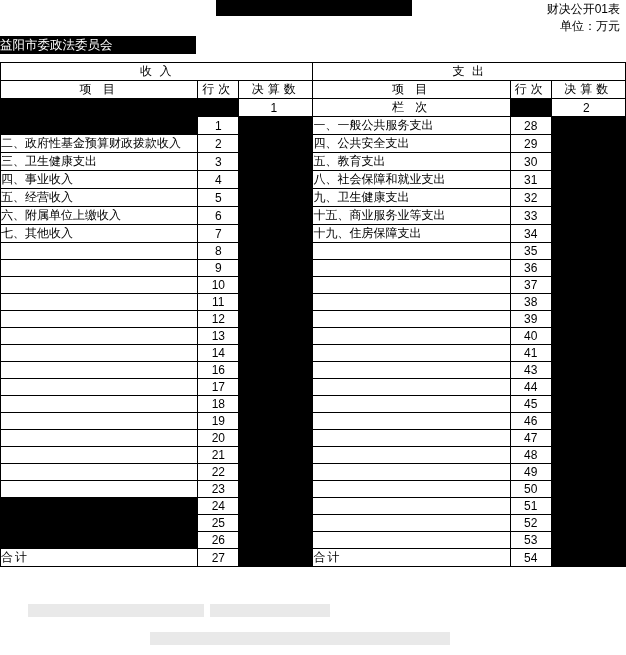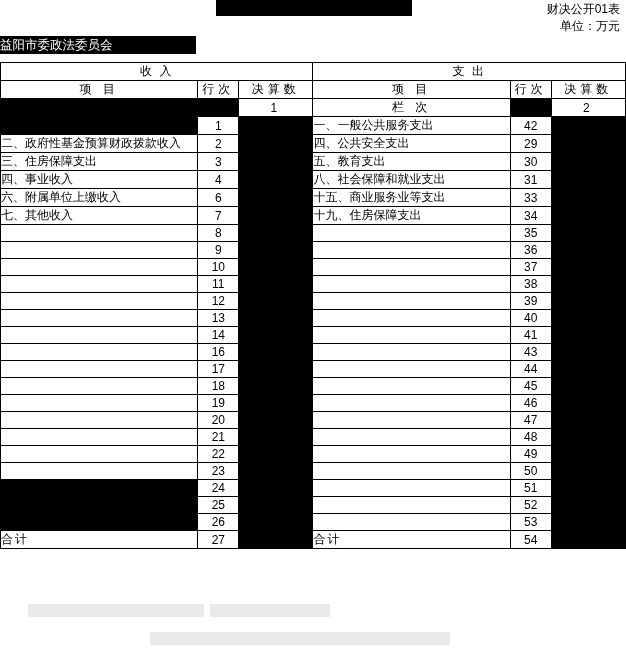--- a/index.html
+++ b/index.html
@@ -172,45 +172,53 @@
         <td class="hdr-sub blackcell"></td>
         <td class="hdr-sub cell-center">2</td>
       </tr>
     </tbody>
     <tbody id="body-rows">
         <tr>
           <td class="cell-label blackcell"></td>
           <td class="cell-center">1</td>
           <td class="cell-center blackcell"></td>
           <td class="cell-label">一、一般公共服务支出</td>
-          <td class="cell-center">42</td>
+          <td class="cell-center">28</td>
           <td class="cell-center blackcell"></td>
         </tr>
         <tr>
           <td class="cell-label">二、政府性基金预算财政拨款收入</td>
           <td class="cell-center">2</td>
           <td class="cell-center blackcell"></td>
           <td class="cell-label">四、公共安全支出</td>
           <td class="cell-center">29</td>
           <td class="cell-center blackcell"></td>
         </tr>
         <tr>
-          <td class="cell-label">三、住房保障支出</td>
+          <td class="cell-label">三、卫生健康支出</td>
           <td class="cell-center">3</td>
           <td class="cell-center blackcell"></td>
           <td class="cell-label">五、教育支出</td>
           <td class="cell-center">30</td>
           <td class="cell-center blackcell"></td>
         </tr>
         <tr>
           <td class="cell-label">四、事业收入</td>
           <td class="cell-center">4</td>
           <td class="cell-center blackcell"></td>
           <td class="cell-label">八、社会保障和就业支出</td>
           <td class="cell-center">31</td>
+          <td class="cell-center blackcell"></td>
+        </tr>
+        <tr>
+          <td class="cell-label">五、经营收入</td>
+          <td class="cell-center">5</td>
+          <td class="cell-center blackcell"></td>
+          <td class="cell-label">九、卫生健康支出</td>
+          <td class="cell-center">32</td>
           <td class="cell-center blackcell"></td>
         </tr>
         <tr>
           <td class="cell-label">六、附属单位上缴收入</td>
           <td class="cell-center">6</td>
           <td class="cell-center blackcell"></td>
           <td class="cell-label">十五、商业服务业等支出</td>
           <td class="cell-center">33</td>
           <td class="cell-center blackcell"></td>
         </tr>

